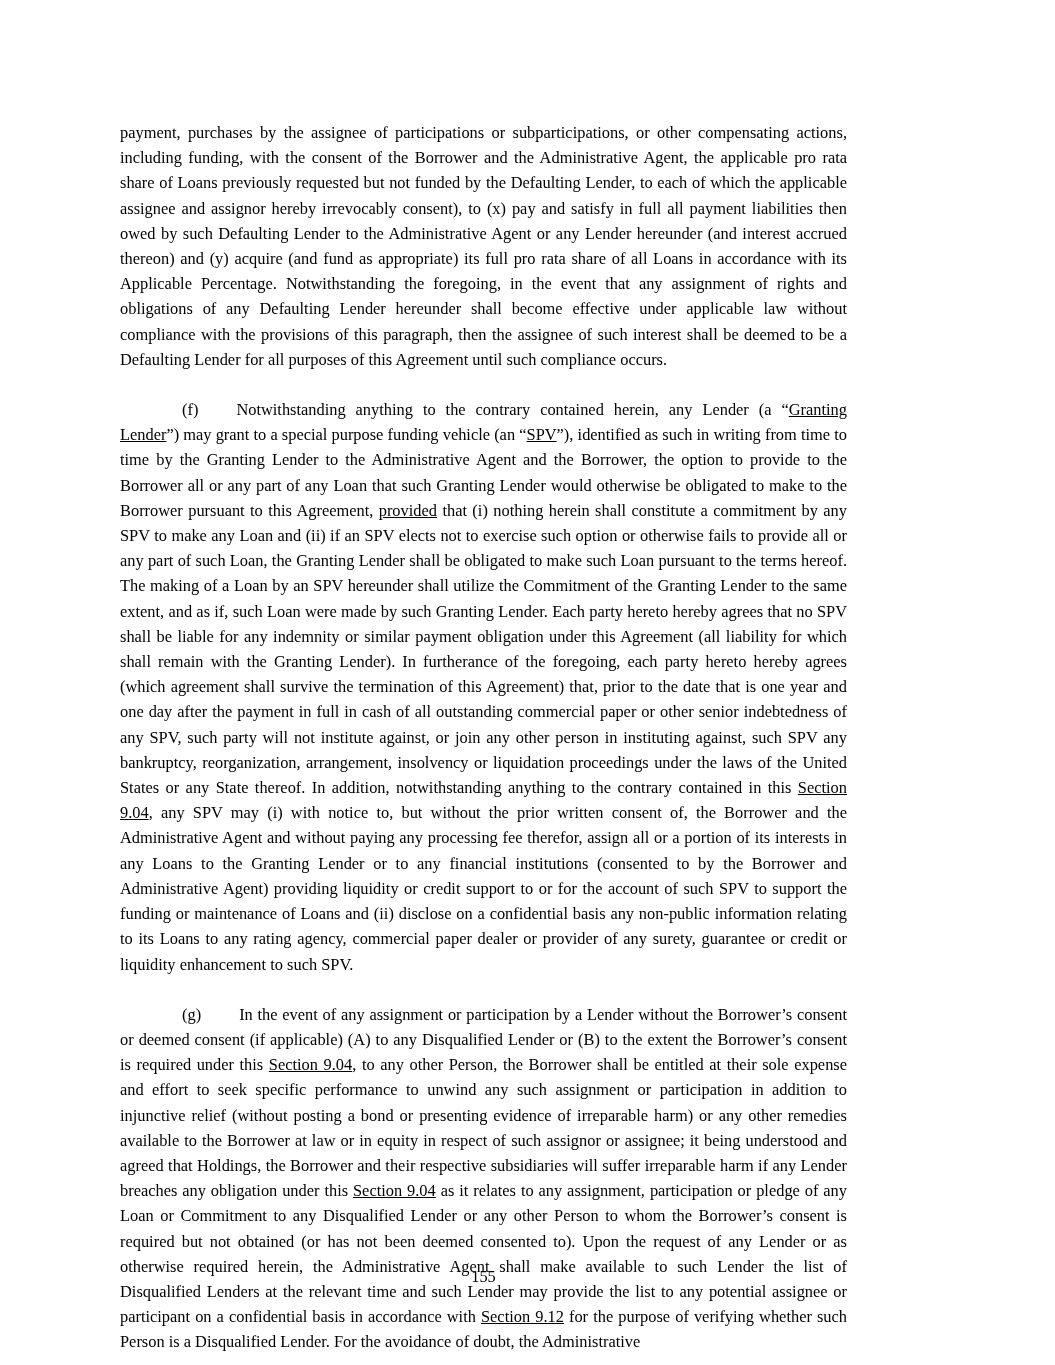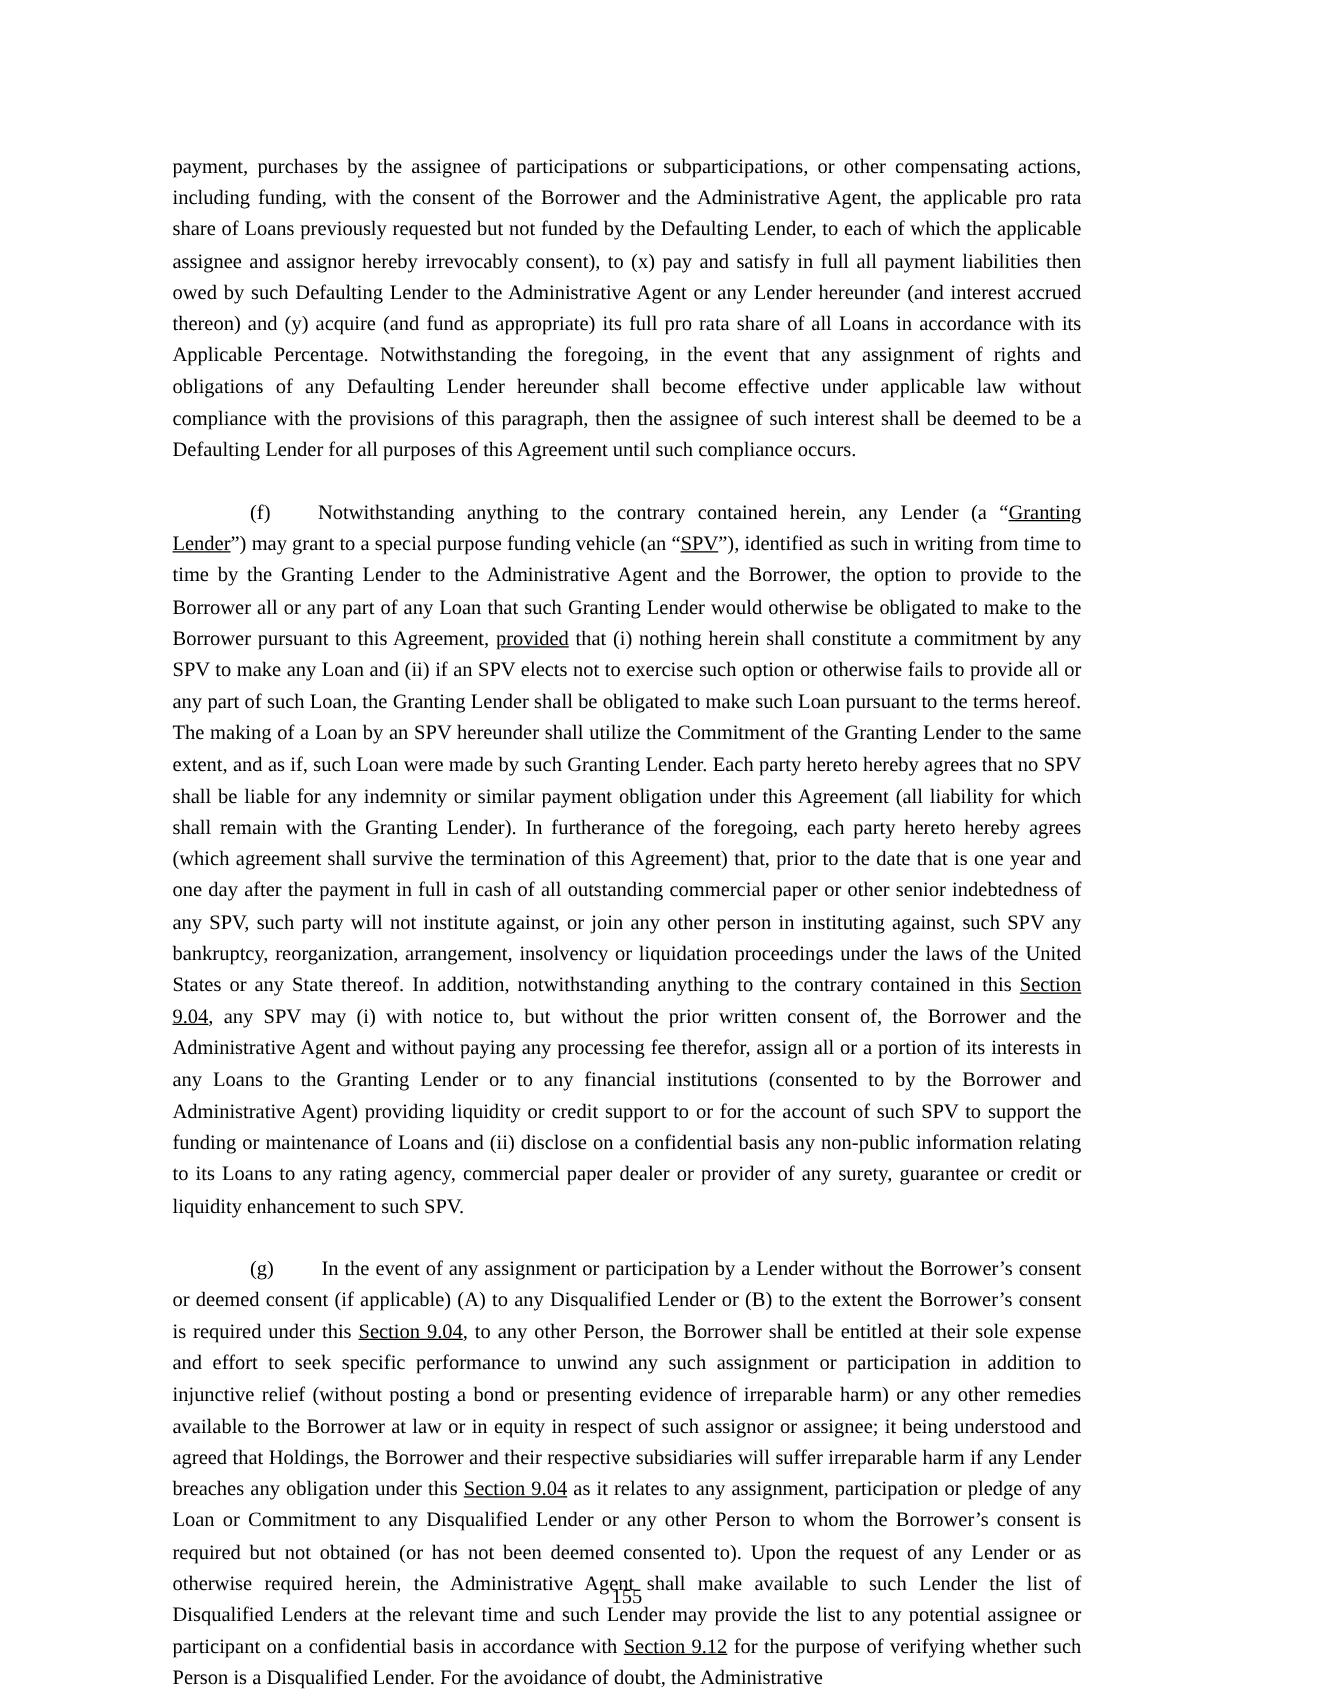--- a/index.html
+++ b/index.html
@@ -12,21 +12,20 @@
     height: 1365px;
     font-family: "Liberation Serif", "DejaVu Serif", serif;
     color: #000000;
   }
   .page {
     position: relative;
     width: 967px;
     height: 1365px;
     box-sizing: border-box;
     padding: 120px 120px 40px 120px;
-    margin-left: 18px;
   }
   .body-text {
     font-size: 16.4px;
     line-height: 25.2px;
     text-align: justify;
     text-justify: inter-word;
   }
   p.para {
     margin: 0 0 0 0;
     text-align: justify;

